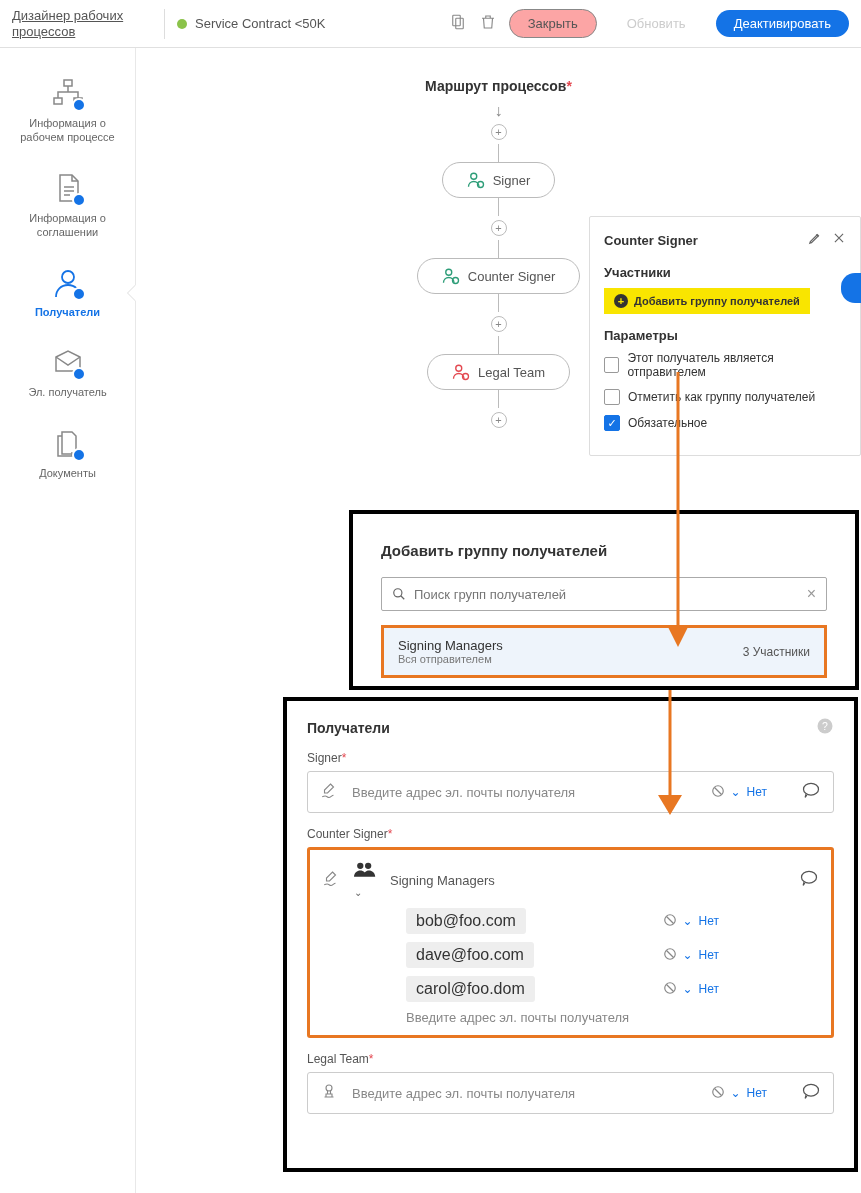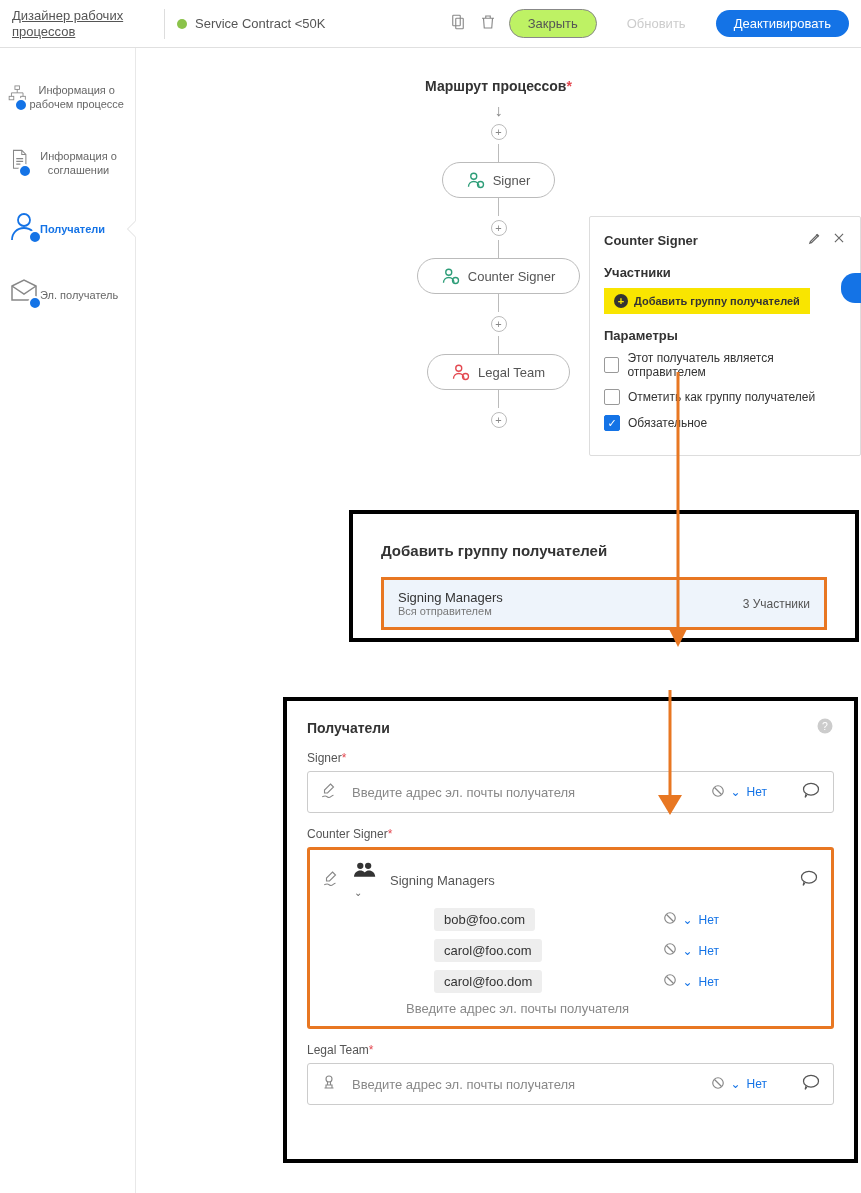--- a/index.html
+++ b/index.html
@@ -6,27 +6,27 @@
 body { background: #fff; width: 861px; height: 1193px; position: relative; overflow: hidden; }
 
 .header { display: flex; align-items: center; padding: 8px 12px; border-bottom: 1px solid #e0e0e0; height: 48px; }
 .header-title { font-size: 13px; color: #555; line-height: 1.2; width: 140px; text-decoration: underline; }
 .header-divider { width: 1px; height: 30px; background: #ddd; margin: 0 12px; }
 .status-dot { width: 10px; height: 10px; border-radius: 50%; background: #8bc34a; margin-right: 8px; }
 .doc-name { font-size: 13px; color: #555; flex: 1; }
 .header-icons { display: flex; align-items: center; gap: 12px; }
 .header-icon { color: #888; cursor: pointer; }
 .btn { padding: 6px 18px; border-radius: 16px; font-size: 13px; cursor: pointer; border: none; }
-.btn-outline { background: #bef264; border: 1px solid #888; color: #555; }
+.btn-outline { background: #fca5a5; border: 1px solid #888; color: #555; }
 .btn-disabled { background: #fff; color: #ccc; border: none; }
 .btn-primary { background: #1473e6; color: #fff; }
 
 .main { display: flex; height: calc(100% - 48px); }
 .sidebar { width: 136px; border-right: 1px solid #e8e8e8; padding-top: 16px; background: #fff; }
-.sidebar-item { display: flex; align-items: center; padding: 14px 8px; cursor: pointer; position: relative; }
+.sidebar-item { display: flex; flex-direction: column; align-items: center; padding: 14px 8px; cursor: pointer; position: relative; justify-content: space-between; }
 .sidebar-item.active { color: #1473e6; }
 .sidebar-item.active::after { content: ''; position: absolute; right: -1px; top: 50%; transform: translateY(-50%); width: 0; height: 0; border-top: 8px solid transparent; border-bottom: 8px solid transparent; border-right: 8px solid #fff; filter: drop-shadow(-1px 0 0 #ddd); }
 .sidebar-icon { width: 32px; height: 32px; position: relative; margin-bottom: 6px; }
 .sidebar-icon svg { width: 100%; height: 100%; }
 .badge-dot { position: absolute; bottom: -2px; right: -2px; width: 14px; height: 14px; border-radius: 50%; background: #1473e6; border: 2px solid #fff; }
 .sidebar-label { font-size: 11px; color: #666; text-align: center; line-height: 1.3; }
 .sidebar-item.active .sidebar-label { color: #1473e6; font-weight: bold; }
 
 .canvas { flex: 1; position: relative; padding: 20px; }
 .route-title { text-align: center; font-size: 14px; font-weight: bold; color: #333; margin-top: 10px; }
@@ -68,21 +68,21 @@
 .recip-label .req { color: #e34850; }
 .recip-box { border: 1px solid #ccc; border-radius: 3px; padding: 8px 12px; display: flex; align-items: center; gap: 14px; margin-bottom: 14px; }
 .recip-box.highlighted { border: 3px solid #e87722; flex-direction: column; align-items: stretch; gap: 8px; padding: 10px 12px; }
 .recip-row-inner { display: flex; align-items: center; gap: 14px; }
 .pen-icon { color: #888; width: 18px; }
 .group-icon { color: #555; width: 22px; }
 .recip-text { flex: 1; font-size: 13px; color: #888; }
 .recip-right { display: flex; align-items: center; gap: 6px; color: #1473e6; font-size: 12px; }
 .deny-icon { color: #888; }
 .msg-icon { margin-left: 20px; color: #555; }
-.email-chip { background: #eee; border-radius: 3px; padding: 4px 10px; font-size: 13px; color: #333; display: inline-block; margin-left: 28px; }
+.email-chip { background: #eee; border-radius: 3px; padding: 4px 10px; font-size: 16px; color: #333; display: inline-block; }
 .member-row { display: flex; align-items: center; padding-left: 84px; gap: 14px; }
 .member-row .recip-right { margin-left: auto; margin-right: 100px; }
 .add-email-row { padding-left: 84px; font-size: 13px; color: #888; }
 
 .arrow-svg { position: absolute; z-index: 20; pointer-events: none; }
 .feedback-tab { position: absolute; right: 0; top: 225px; width: 20px; height: 30px; background: #1473e6; border-radius: 14px 0 0 14px; }
 </style>
 </head>
 <body>
 
@@ -146,20 +146,30 @@
     <div class="sidebar-item">
       <div class="sidebar-icon">
         <svg viewBox="0 0 32 32" fill="none" stroke="#888" stroke-width="1.5">
             <path d="M4 10l12-6 12 6v14H4z"></path>
             <path d="M4 10l12 8 12-8"></path>
           </svg>
         <div class="badge-dot"></div>
       </div>
       <div class="sidebar-label">Эл. получатель</div>
     </div>
+    <div class="sidebar-item">
+      <div class="sidebar-icon">
+        <svg viewBox="0 0 32 32" fill="none" stroke="#888" stroke-width="1.5">
+            <path d="M10 4h10l4 4v18H10z"></path>
+            <path d="M10 8H6v20h14v-4"></path>
+          </svg>
+        <div class="badge-dot"></div>
+      </div>
+      <div class="sidebar-label">Документы</div>
+    </div>
   </div>
 
   <div class="canvas">
     <div class="route-title">
       <span>Маршрут процессов</span><span class="req">*</span>
     </div>
     <div class="flow">
       <div class="flow-arrow">↓</div>
       <div class="flow-plus">+</div>
       <div class="flow-line"></div>
@@ -228,20 +238,28 @@
         <span>Обязательное</span>
       </div>
     </div>
 
     <div class="feedback-tab"></div>
   </div>
 </div>
 
 <div class="overlay1">
   <div class="overlay1-title">Добавить группу получателей</div>
+  <div class="search-box">
+    <svg width="14" height="14" viewBox="0 0 24 24" fill="none" stroke="#666" stroke-width="2">
+        <circle cx="10" cy="10" r="7"></circle>
+        <path d="M21 21l-6-6"></path>
+      </svg>
+    <input placeholder="Поиск групп получателей" style="">
+    <span class="search-close">×</span>
+  </div>
   <div class="result-row">
     <div>
       <div class="result-name">Signing Managers</div>
       <div class="result-sub">Вся отправителем</div>
     </div>
     <div class="result-count">3 Участники</div>
   </div>
 </div>
 
 <div class="overlay2">
@@ -297,21 +315,21 @@
       <span class="recip-right">
           <span class="deny-icon"><svg width="14" height="14" viewBox="0 0 24 24" fill="none" stroke="currentColor" stroke-width="2">
               <circle cx="12" cy="12" r="9"></circle>
               <path d="M6 6l12 12"></path>
             </svg></span>
           <span>⌄</span>
           <span>Нет</span>
         </span>
     </div>
     <div class="member-row">
-      <span class="email-chip">carol@foo.com</span>
+      <span class="email-chip">dave@foo.com</span>
       <span class="recip-right">
           <span class="deny-icon"><svg width="14" height="14" viewBox="0 0 24 24" fill="none" stroke="currentColor" stroke-width="2">
               <circle cx="12" cy="12" r="9"></circle>
               <path d="M6 6l12 12"></path>
             </svg></span>
           <span>⌄</span>
           <span>Нет</span>
         </span>
     </div>
     <div class="member-row">

